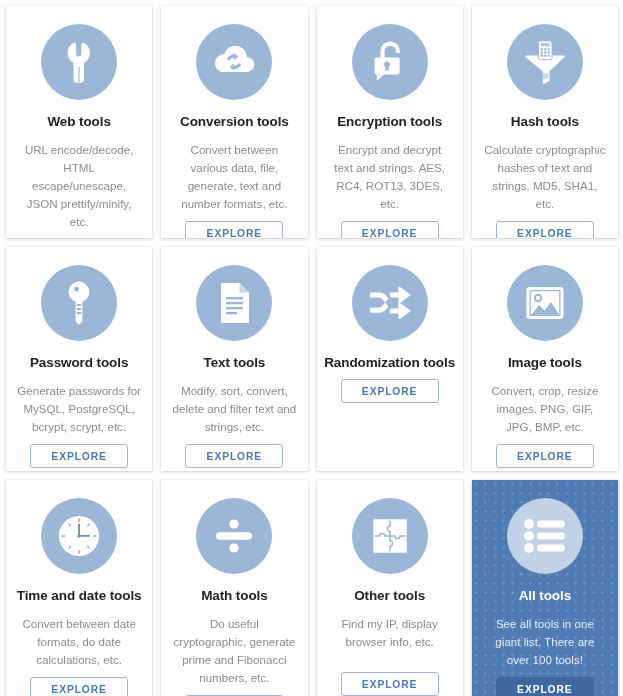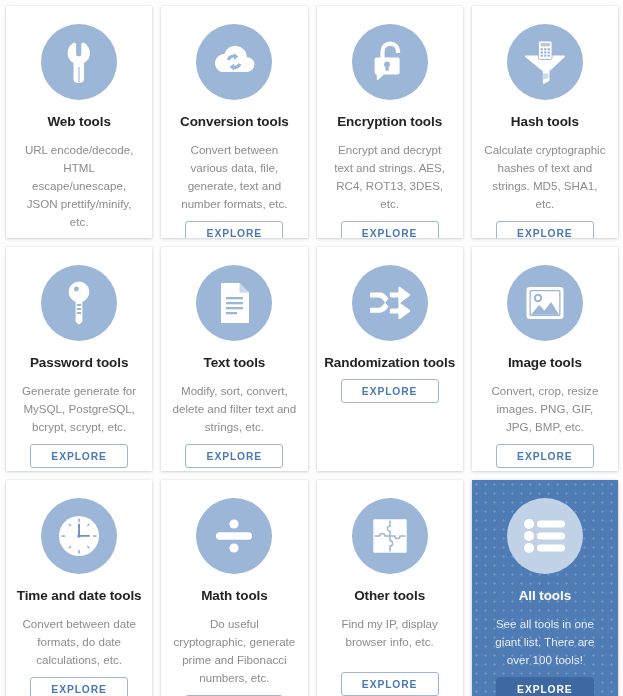--- a/index.html
+++ b/index.html
@@ -196,21 +196,21 @@
       <path fill="#ffffff" d="M14 1.5A10.4 10.4 0 0 0 10.6 21.7V41c0 .5.2 1 .6 1.3l2.2 2c.4.3.9.3 1.2 0l2.2-2c.4-.3.6-.8.6-1.3V21.7A10.4 10.4 0 0 0 14 1.5z"></path>
       <circle cx="11.4" cy="9" r="2.4" fill="#9cb6d8"></circle>
       <g fill="#9cb6d8">
         <rect x="11.6" y="24" width="4.8" height="1.9" rx=".9"></rect>
         <rect x="11.6" y="28" width="4.8" height="1.9" rx=".9"></rect>
         <rect x="11.6" y="32" width="4.8" height="1.9" rx=".9"></rect>
       </g>
     </svg>
       </div>
       <div class="card-title">Password tools</div>
-      <div class="card-desc">Generate generate for MySQL, PostgreSQL, bcrypt, scrypt, etc.</div>
+      <div class="card-desc">Generate passwords for MySQL, PostgreSQL, bcrypt, scrypt, etc.</div>
       <button class="explore-btn">EXPLORE</button>
     </div>
     <div class="card">
       <div class="icon-wrap">
         <svg width="38" height="44" viewBox="0 0 38 44">
       <path fill="#ffffff" d="M6 2h18.5L34 11.8V42H6z"></path>
       <path fill="#c9d8ec" d="M24.5 2L34 11.8h-9.5z"></path>
       <g fill="#9cb6d8">
         <rect x="11" y="16" width="17" height="2.3"></rect>
         <rect x="11" y="21" width="17" height="2.3"></rect>

